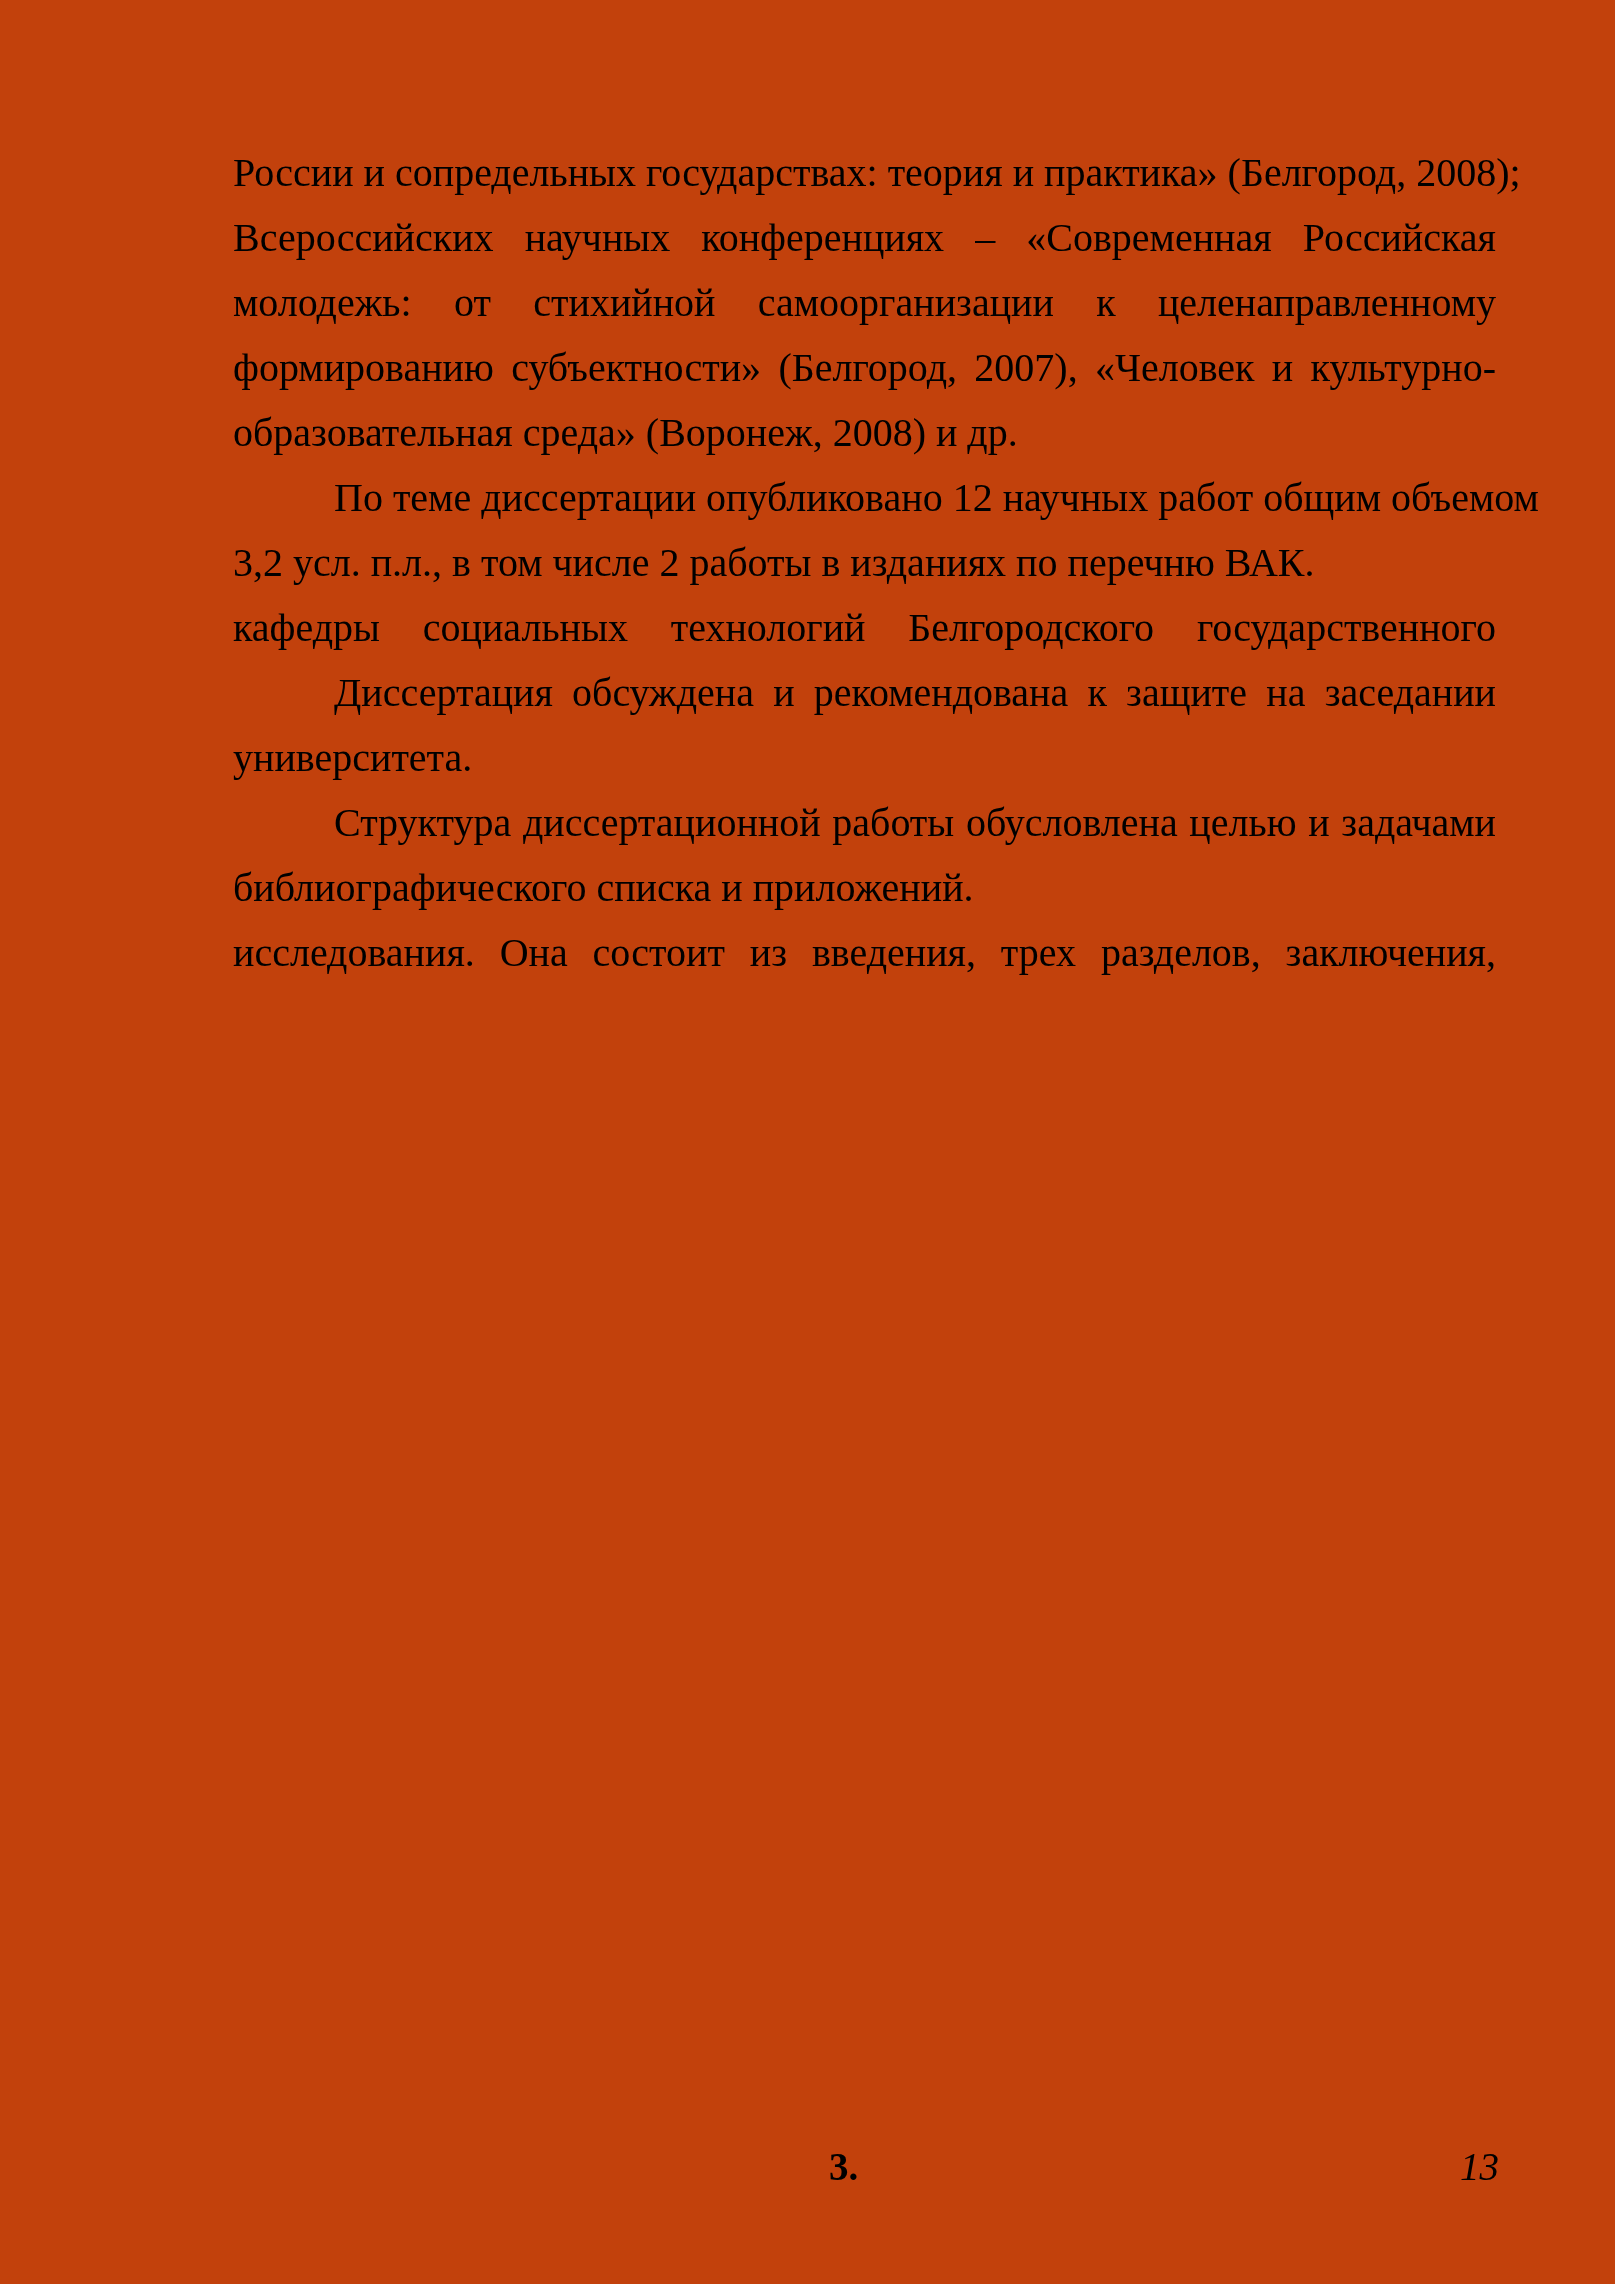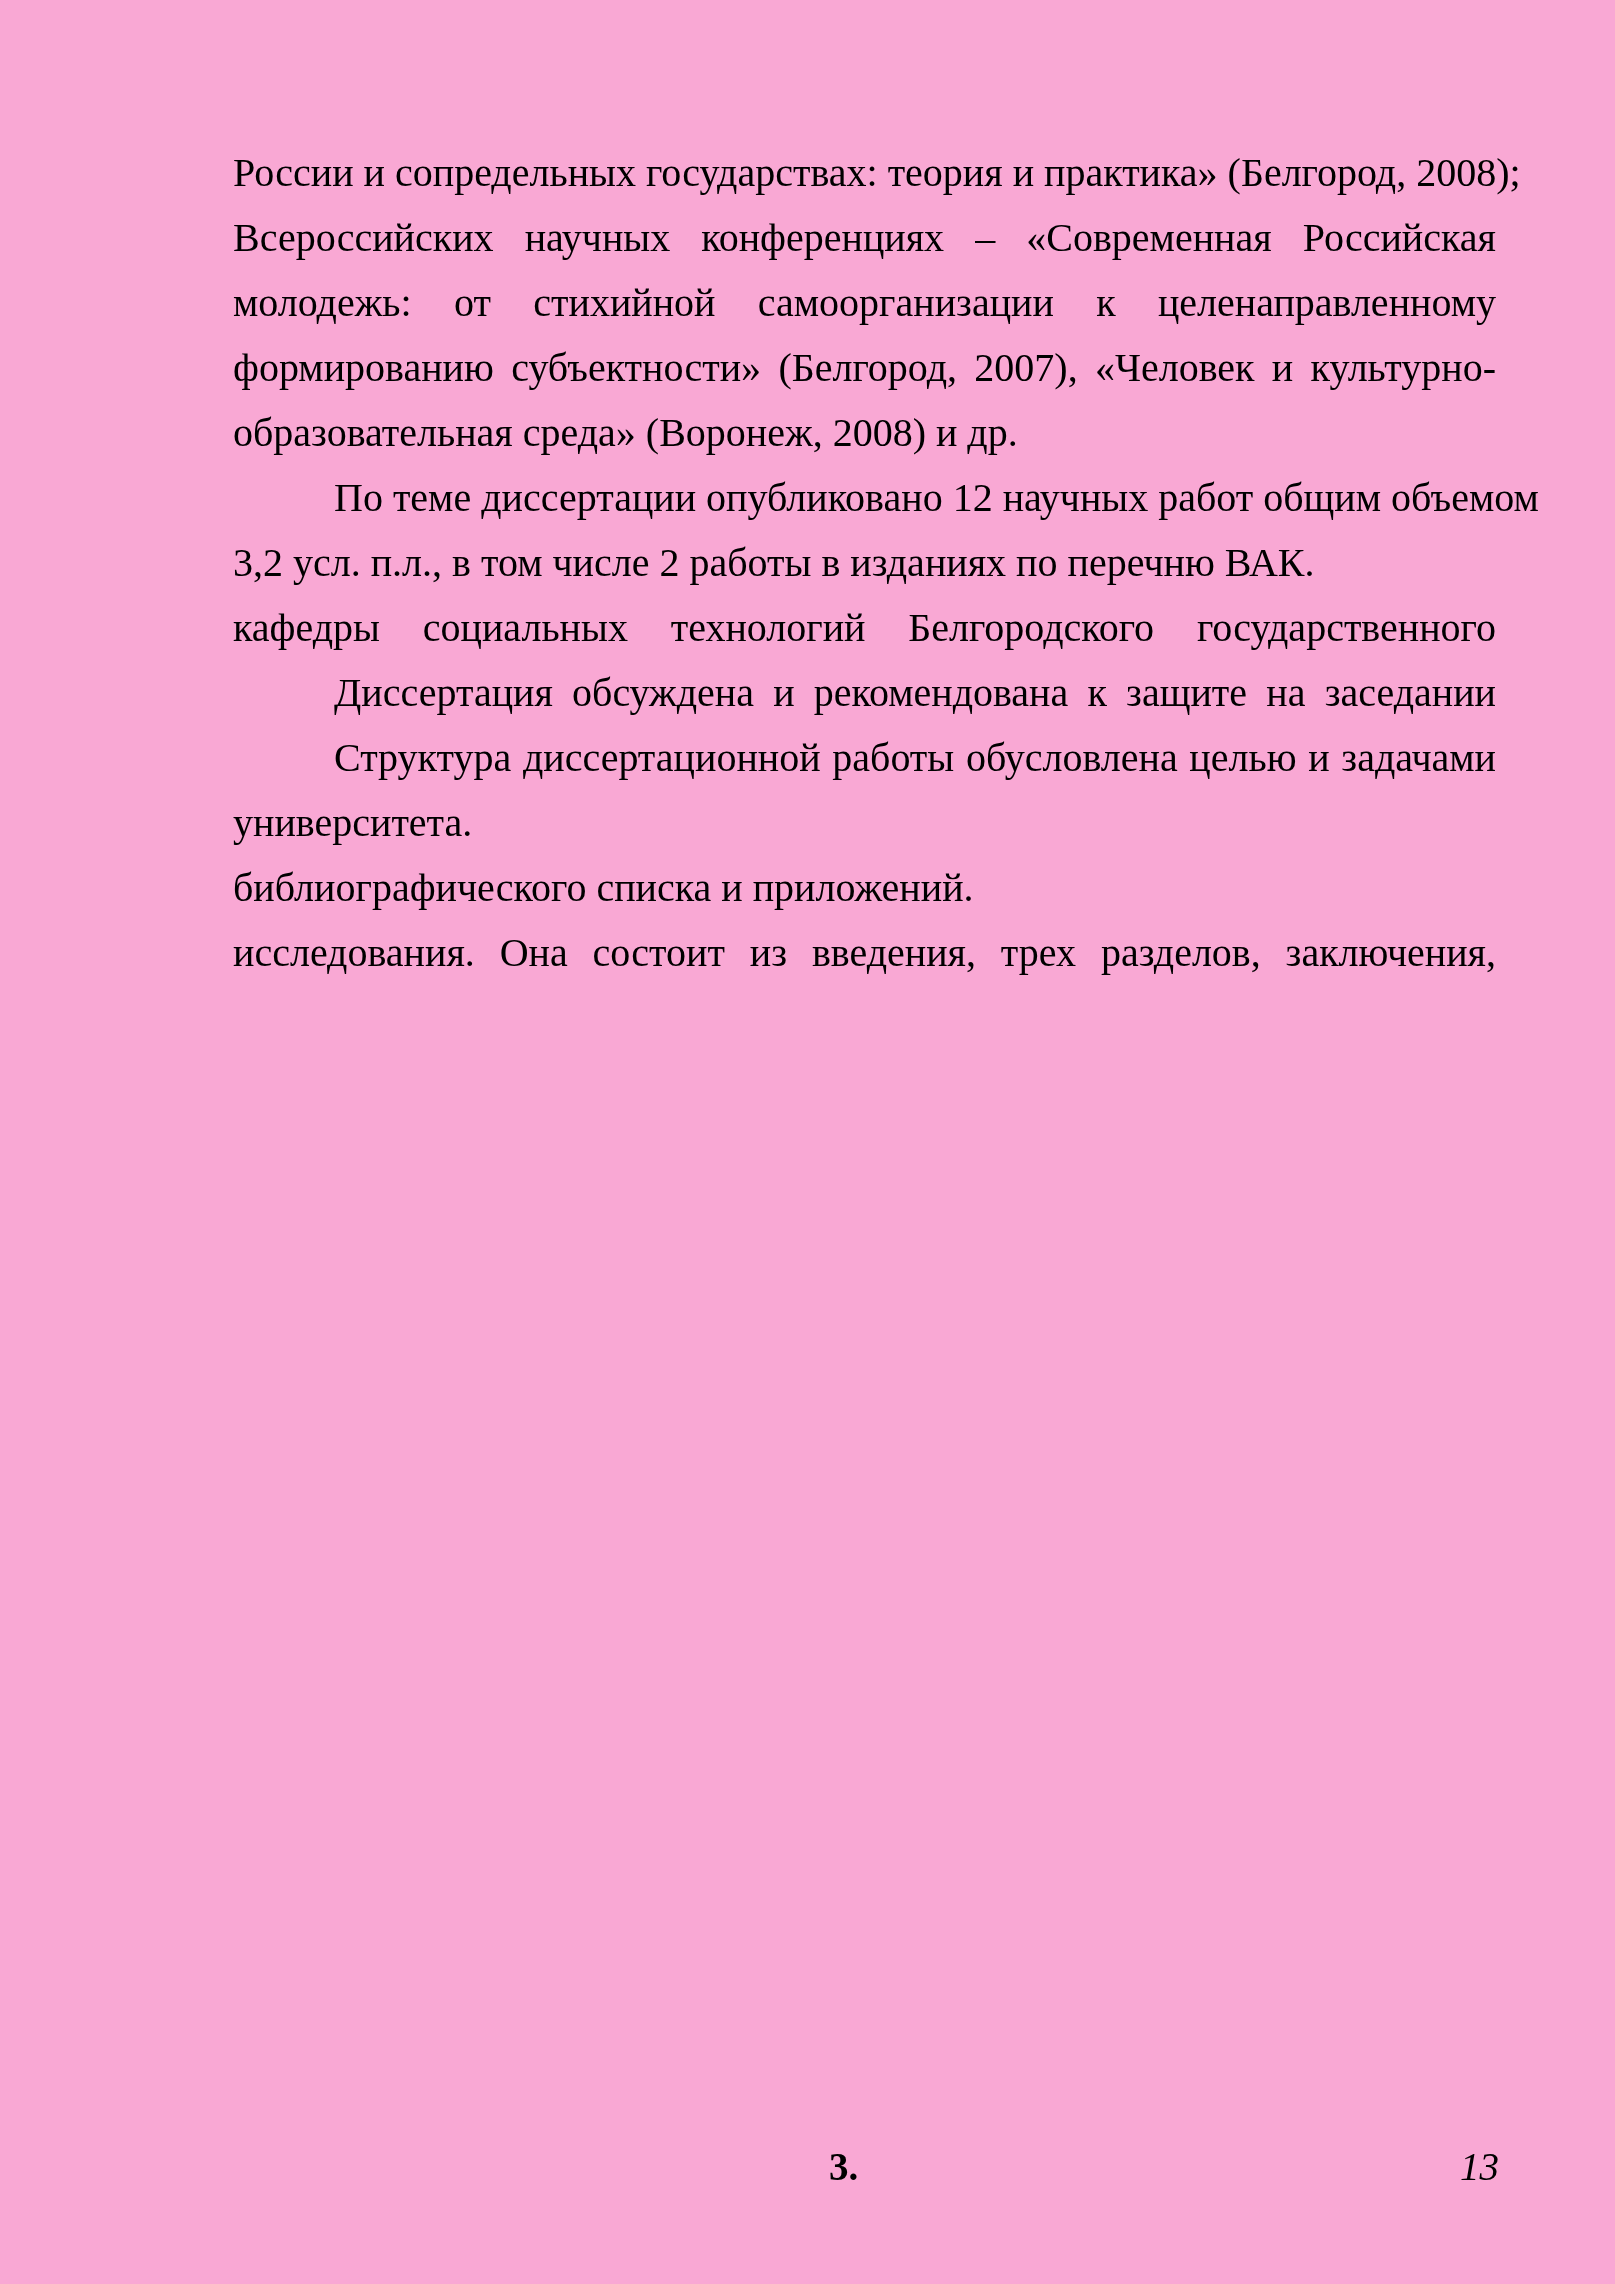--- a/index.html
+++ b/index.html
@@ -4,21 +4,21 @@
 <style>
   html, body {
     margin: 0;
     padding: 0;
     background: #ffffff;
   }
   .page {
     position: relative;
     width: 1616px;
     height: 2284px;
-    background: #f9a8d4;
+    background: #c2410c;
     color: #000000;
     font-family: "Liberation Serif", "DejaVu Serif", serif;
     overflow: hidden;
   }
   .content {
     position: absolute;
     left: 233px;
     top: 140px;
     width: 1263px;
   }
@@ -65,22 +65,22 @@
   <div class="content">
       <div class="line">России и сопредельных государствах: теория и практика» (Белгород, 2008);</div>
       <div class="line">Всероссийских научных конференциях – «Современная Российская</div>
       <div class="line">молодежь: от стихийной самоорганизации к целенаправленному</div>
       <div class="line">формированию субъектности» (Белгород, 2007), «Человек и культурно-</div>
       <div class="line lastline">образовательная среда» (Воронеж, 2008) и др.</div>
       <div class="line indent">По теме диссертации опубликовано 12 научных работ общим объемом</div>
       <div class="line lastline">3,2 усл. п.л., в том числе 2 работы в изданиях по перечню ВАК.</div>
       <div class="line">кафедры социальных технологий Белгородского государственного</div>
       <div class="line indent">Диссертация обсуждена и рекомендована к защите на заседании</div>
+      <div class="line lastline">университета.</div>
       <div class="line indent">Структура диссертационной работы обусловлена целью и задачами</div>
-      <div class="line lastline">университета.</div>
       <div class="line lastline">библиографического списка и приложений.</div>
       <div class="line">исследования. Она состоит из введения, трех разделов, заключения,</div>
     </div>
 
   <div class="footer-section">3.</div>
 
   <div class="footer-page">13</div>
 
 </div>
 

